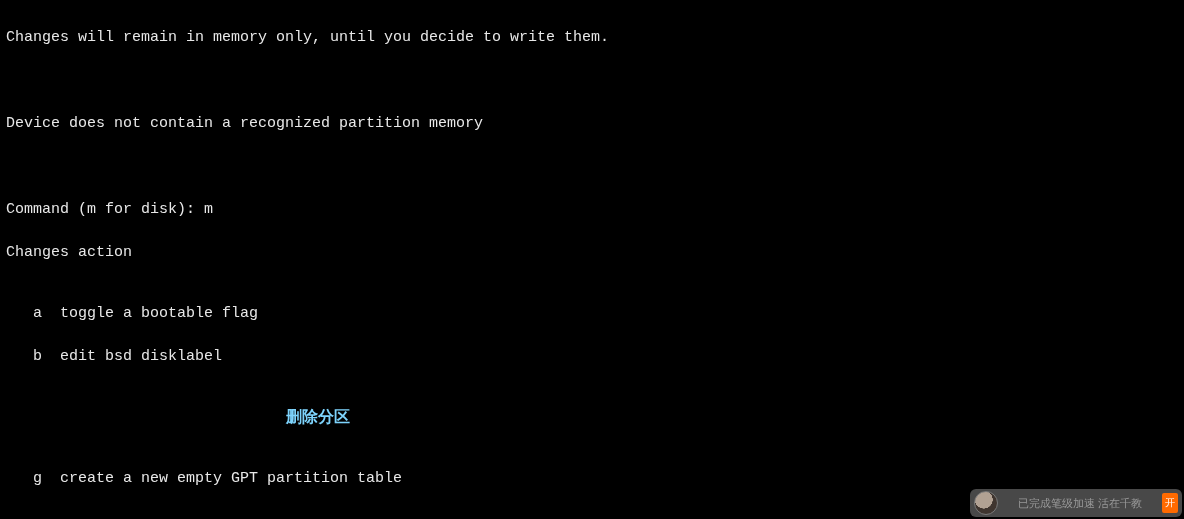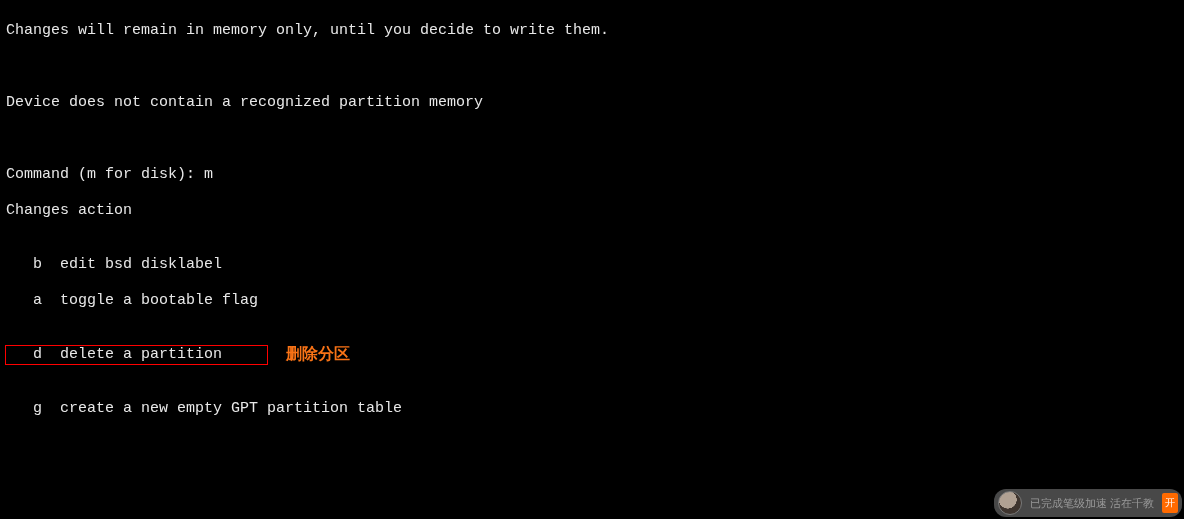--- a/index.html
+++ b/index.html
@@ -15,56 +15,57 @@
     overflow: hidden;
     position: relative;
   }
   .term {
     white-space: pre;
     padding: 4px 6px;
   }
   .row {
     position: relative;
     height: 18px;
+    margin-top: 7px;
   }
   .letter {
     display: inline-block;
     width: 3ch;
     padding-left: 3ch;
   }
   .desc {
     display: inline-block;
   }
   .boxed {
     border: 1px solid #ff0000;
     margin: -1px;
     padding: 0;
     display: inline-block;
   }
   .annot {
     position: absolute;
-    color: #f97316;
+    color: #7dd3fc;
     font-family: "Microsoft YaHei", "SimHei", sans-serif;
     font-weight: bold;
     font-size: 16px;
     top: -1px;
   }
   .bottom-right {
     position: absolute;
     right: 2px;
     bottom: 2px;
     display: flex;
     align-items: center;
-    gap: 8px;
+    gap: 20px;
     font-family: "Microsoft YaHei", sans-serif;
     font-size: 11px;
     color: #999;
     background: rgba(240,240,240,0.3);
     padding: 2px 4px;
-    border-radius: 12px;
+    border-radius: 6px;
   }
   .avatar {
     width: 22px;
     height: 22px;
     border-radius: 50%;
     background: radial-gradient(circle at 40% 35%, #f7dcc5 45%, #3a2a20 46%);
     border: 1px solid #999;
     opacity: 0.6;
   }
   .badge {
@@ -79,24 +80,24 @@
 <body>
 
 <div class="term">
 <div class="row"><span>Changes will remain in memory only, until you decide to write them.</span></div>
 <div class="row"><span></span></div>
 <div class="row"><span>Device does not contain a recognized partition memory</span></div>
 <div class="row"><span></span></div>
 <div class="row"><span>Command (m for disk): </span><span>m</span></div>
 <div class="row"><span>Changes action</span></div>
 
+<div class="row"><span class="letter">a</span><span class="desc">toggle a bootable flag</span></div>
 <div class="row"><span class="letter">b</span><span class="desc">edit bsd disklabel</span></div>
-<div class="row"><span class="letter">a</span><span class="desc">toggle a bootable flag</span></div>
 
-<div class="row"><span class="boxed"><span class="letter">d</span><span class="desc">delete a partition</span>     </span><span class="annot" style="left:280px;">删除分区</span></div>
+<div class="row"><span class="annot" style="left:280px;">删除分区</span></div>
 
 <div class="row"><span class="letter">g</span><span class="desc">create a new empty GPT partition table</span></div>
 
 
 
 
 
 
 
 

